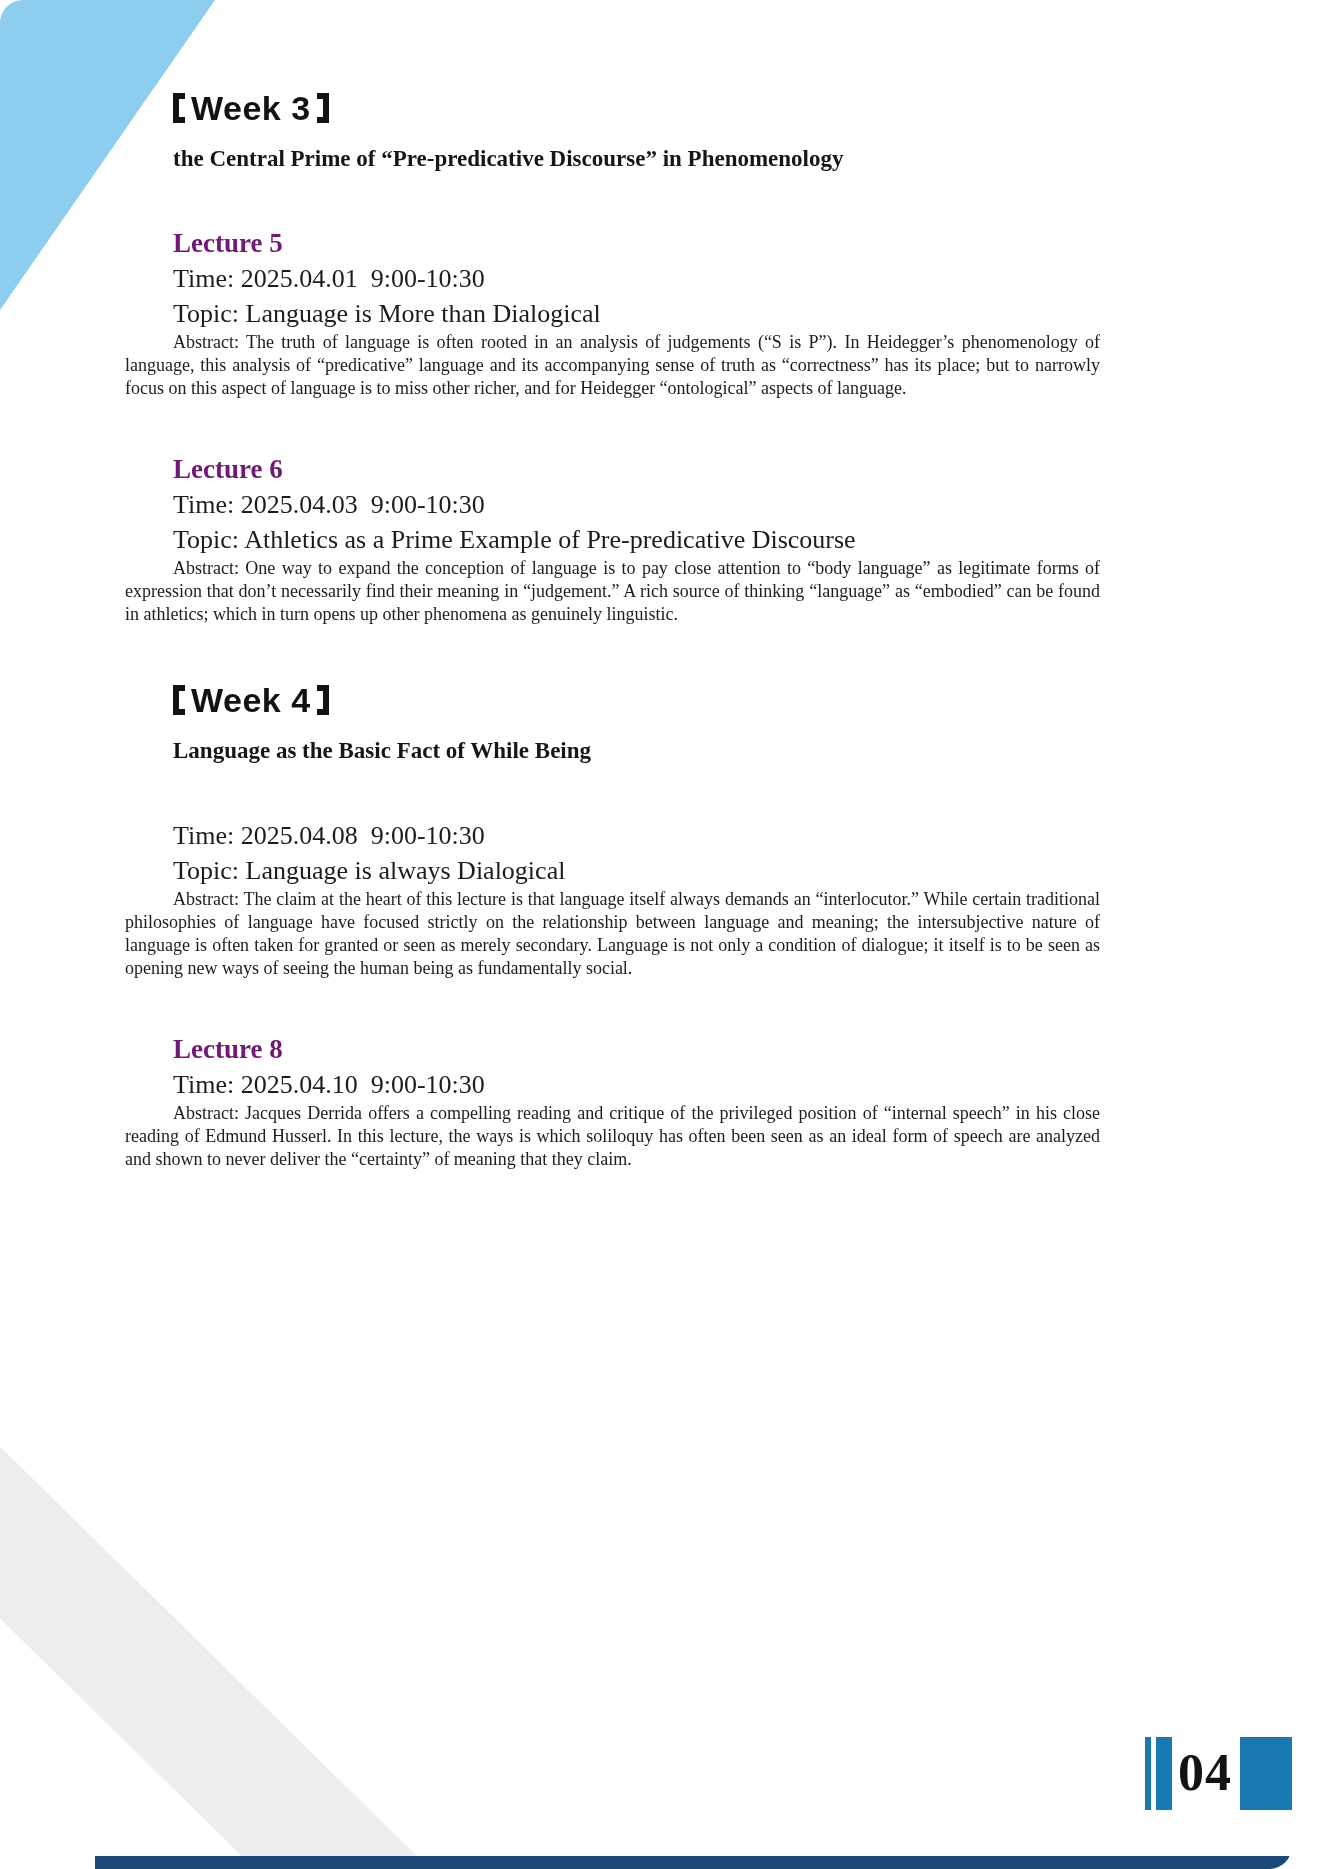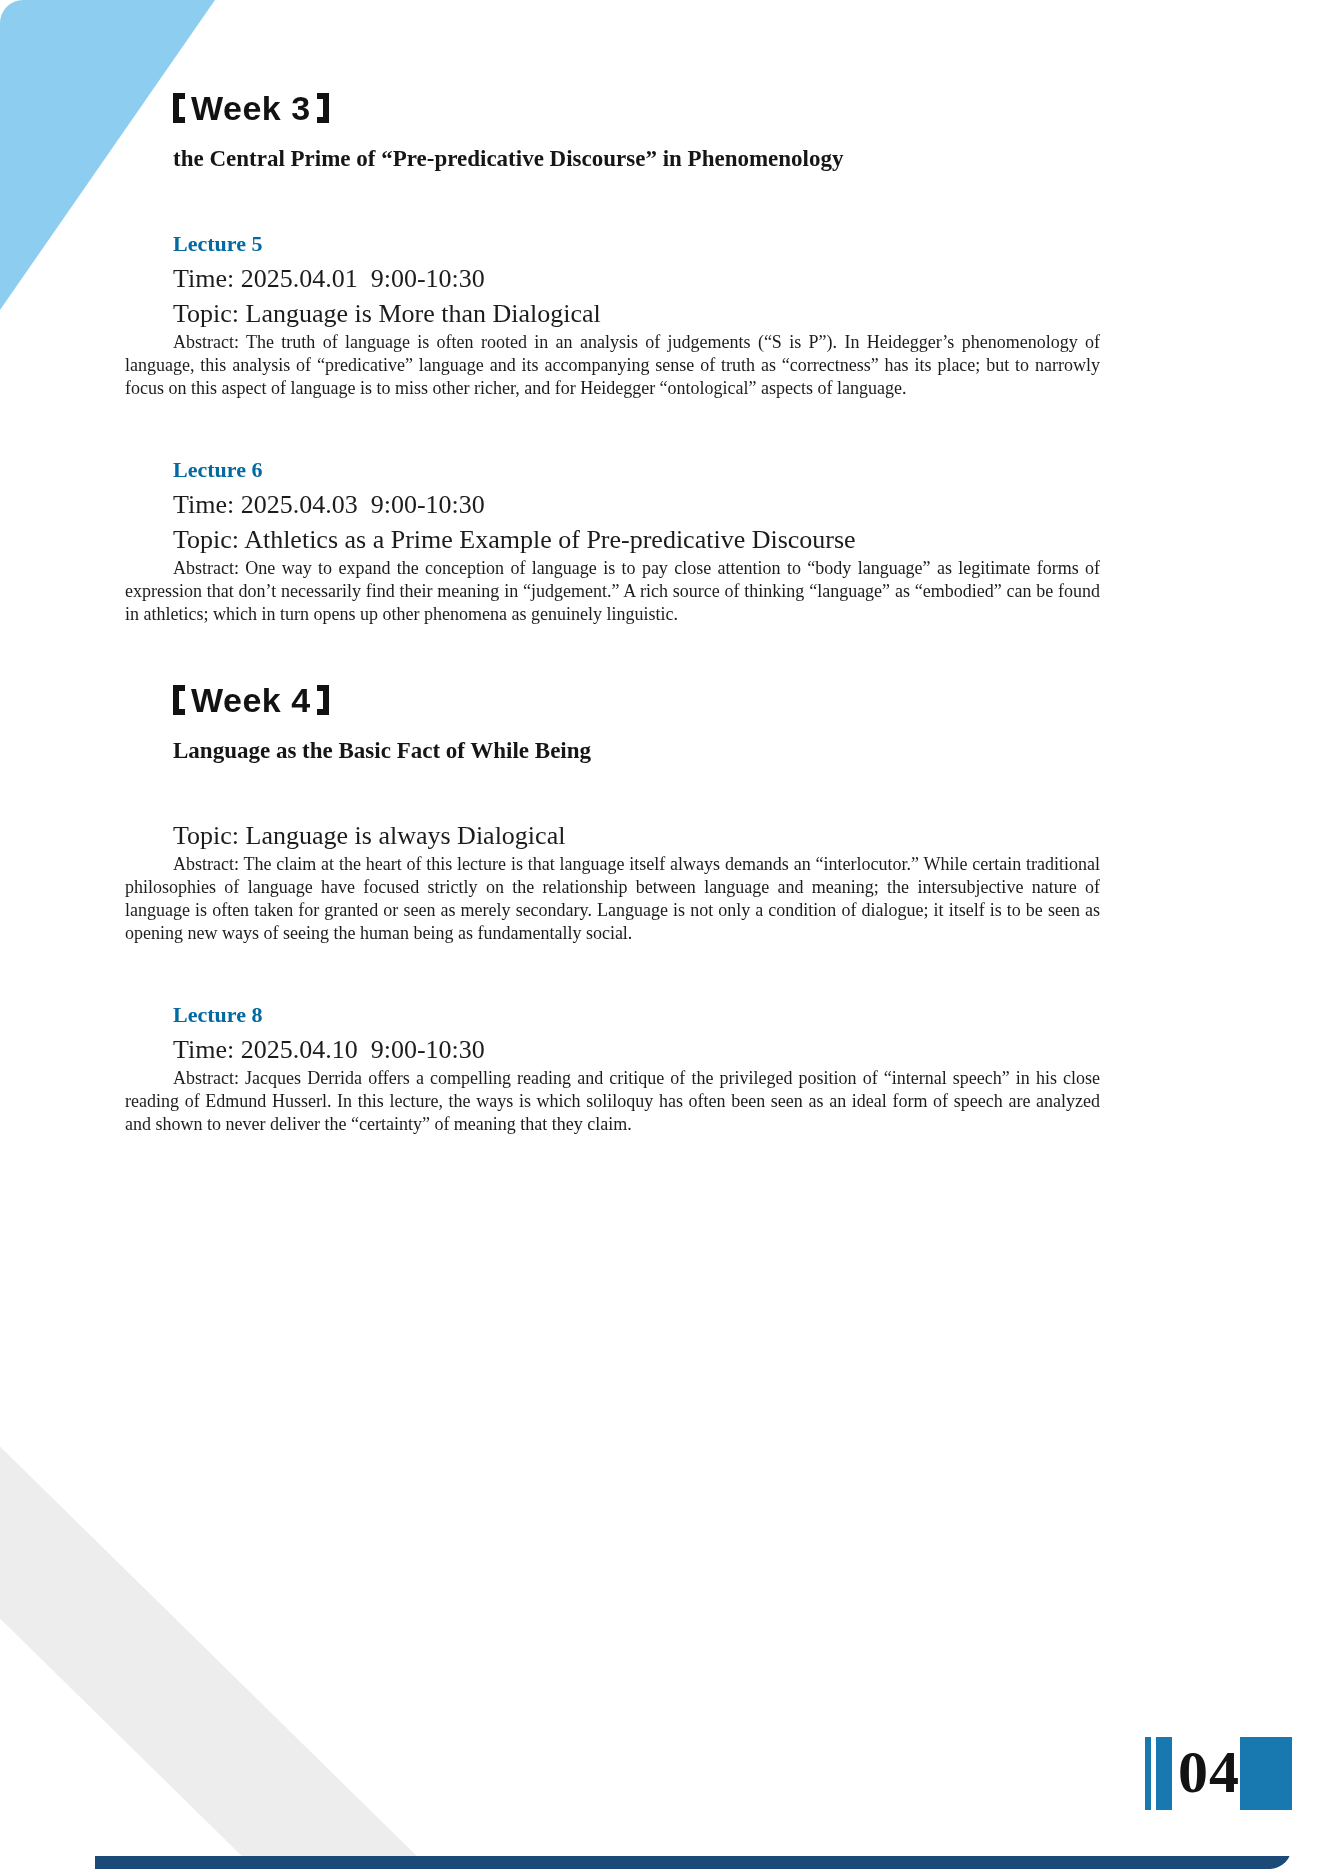--- a/index.html
+++ b/index.html
@@ -41,32 +41,32 @@
   .bk-r { border-left:none; margin-left:6px; }
 
   .week-subtitle {
     font-weight:bold; font-size:23px; line-height:30px;
     margin-top:16px !important; text-indent:48px; color:#161616;
   }
 
   .lecture { margin-top:52px; }
   .week-section + .week-section { margin-top:54px; }
 
-  .lecture-name { font-weight:bold; font-size:22px; line-height:35px; text-indent:48px; color:#0369a1; }
+  .lecture-name { font-weight:bold; font-size:27px; line-height:35px; text-indent:48px; color:#701a75; }
   .line  { font-size:26px; line-height:35px; text-indent:48px; }
   .para  { font-size:18px; line-height:23px; text-indent:48px; text-align:justify; }
   .time-val { white-space:pre-wrap; }
 
   
   .pn-bar-thin  { position:absolute; left:1145px; top:1737px; width:6px;  height:73px; background:#1878b0; }
   .pn-bar-thick { position:absolute; left:1156px; top:1737px; width:16px; height:73px; background:#1878b0; }
   .pn-num {
     position:absolute; left:1178px; top:1737px; height:73px;
     font-family:"Liberation Serif", serif; font-weight:bold;
-    font-size:60px; line-height:71px; color:#131313; letter-spacing:1px;
+    font-size:52px; line-height:71px; color:#131313; letter-spacing:1px;
   }
   .pn-rect { position:absolute; left:1240px; top:1737px; width:82px; height:73px; background:#1878b0; }
 
   
   .footer-bar { position:absolute; left:95px; top:1856px; width:1227px; height:13px; background:#1c4a78; }
 </style>
 </head>
 <body>
 
 <div class="page">
@@ -93,20 +93,21 @@
         <p class="line"><span>Topic:</span> <span>Athletics as a Prime Example of Pre-predicative Discourse</span></p>
         <p class="para"><span>Abstract:</span> <span>One way to expand the conception of language is to pay close attention to “body language” as legitimate forms of expression that don’t necessarily find their meaning in “judgement.” A rich source of thinking “language” as “embodied” can be found in athletics; which in turn opens up other phenomena as genuinely linguistic.</span></p>
       </article>
     </section>
 
     <section class="week-section">
       <h1 class="week-title"><span class="bk bk-l"></span><span>Week 4</span><span class="bk bk-r"></span></h1>
       <h2 class="week-subtitle">Language as the Basic Fact of While Being</h2>
 
       <article class="lecture">
+        <p class="line"><span>Time:</span> <span class="time-val">2025.04.08  9:00-10:30</span></p>
         <p class="line"><span>Topic:</span> <span>Language is always Dialogical</span></p>
         <p class="para"><span>Abstract:</span> <span>The claim at the heart of this lecture is that language itself always demands an “interlocutor.” While certain traditional philosophies of language have focused strictly on the relationship between language and meaning; the intersubjective nature of language is often taken for granted or seen as merely secondary. Language is not only a condition of dialogue; it itself is to be seen as opening new ways of seeing the human being as fundamentally social.</span></p>
       </article>
 
       <article class="lecture">
         <h3 class="lecture-name">Lecture 8</h3>
         <p class="line"><span>Time:</span> <span class="time-val">2025.04.10  9:00-10:30</span></p>
         <p class="para"><span>Abstract:</span> <span>Jacques Derrida offers a compelling reading and critique of the privileged position of “internal speech” in his close reading of Edmund Husserl. In this lecture, the ways is which soliloquy has often been seen as an ideal form of speech are analyzed and shown to never deliver the “certainty” of meaning that they claim.</span></p>
       </article>
     </section>

